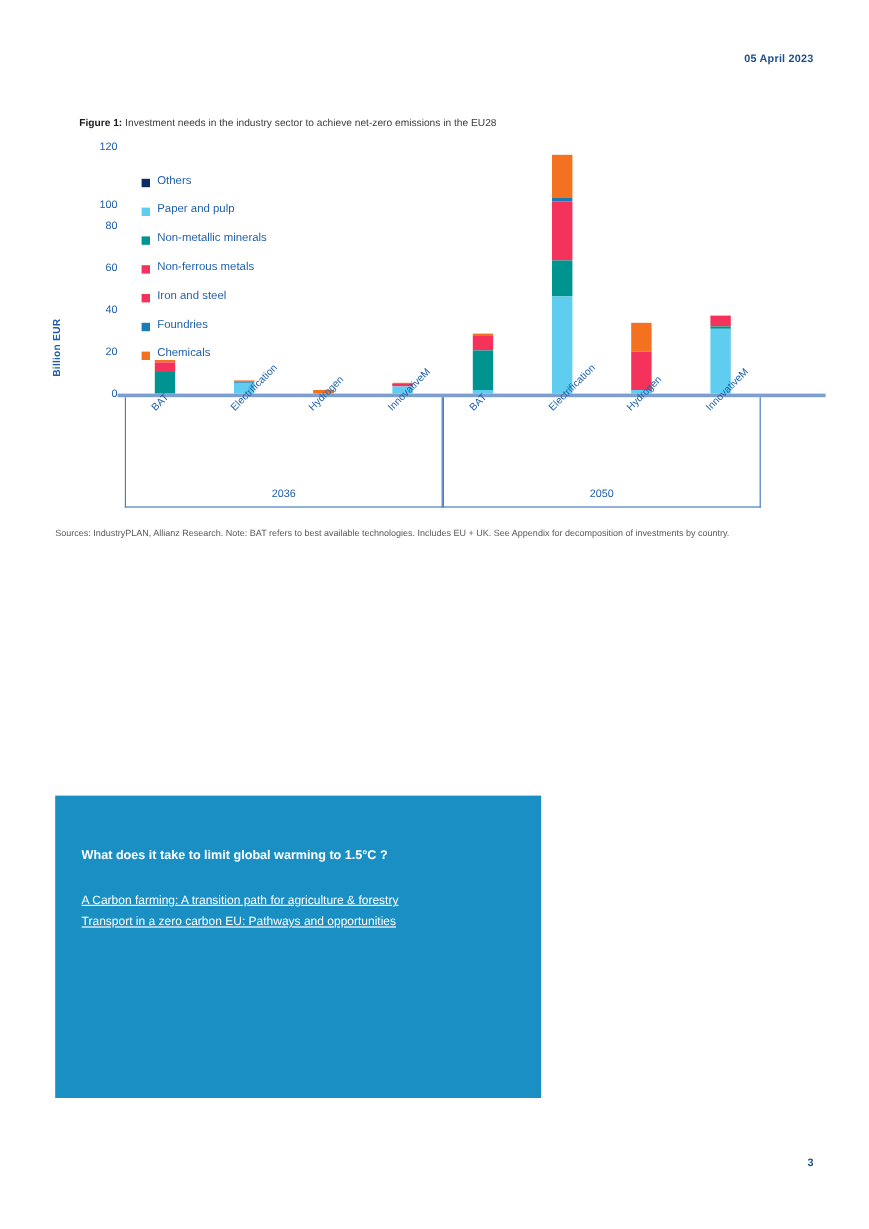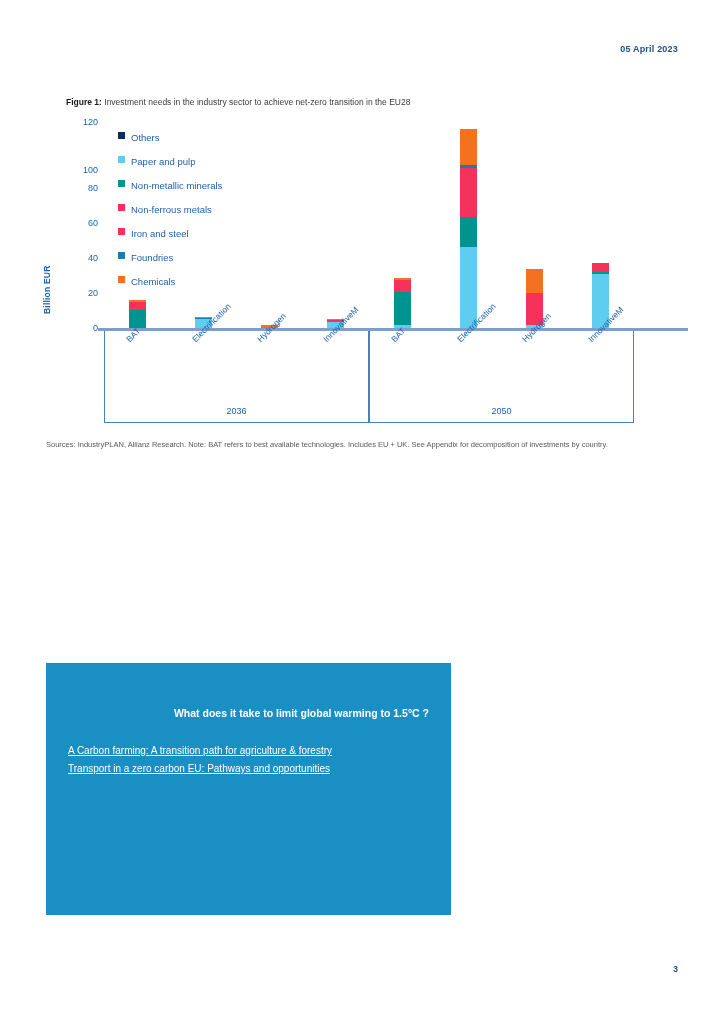--- a/index.html
+++ b/index.html
@@ -57,21 +57,21 @@
     position:absolute; left:58px; top:0;
     width:530px; height:210px;
   }
 
   
   .legend {
     position:absolute; left:14px; top:14px;
     z-index:5;
   }
   .legend-row {
-    display:flex; align-items:flex-start;
+    display:flex; align-items:flex-end;
     height:24px;
   }
   .legend-swatch {
     width:7px; height:7px; margin-right:6px; flex:0 0 auto;
   }
   .legend-label {
     font-size:9.5px; color:#1f5fa9; white-space:nowrap;
   }
 
   .groups {
@@ -150,21 +150,20 @@
     color:#58595b;
   }
 
   
   .callout {
     position:absolute; left:46px; top:663px;
     width:405px; height:252px;
     background:#1a8fc4;
     color:#ffffff;
     padding:44px 22px 0 22px;
-    text-align:right;
   }
   .callout-title {
     font-size:10.5px; font-weight:bold; margin-bottom:26px;
   }
   .callout-sub {
     font-size:10px; margin-bottom:26px;
   }
   .callout-link {
     display:block;
     font-size:10px;
@@ -179,21 +178,21 @@
     position:absolute; right:46px; bottom:50px;
     font-size:9px; font-weight:bold; color:#1a4f8a;
   }
 </style>
 </head>
 <body>
 
 <div class="page-date">05 April 2023</div>
 
 <div class="fig-caption">
-  <b>Figure 1:</b><span> Investment needs in the industry sector to achieve net-zero transition in the EU28</span>
+  <b>Figure 1:</b><span> Investment needs in the industry sector to achieve net-zero emissions in the EU28</span>
 </div>
 
 <div class="chart-wrap">
 
   <div class="y-axis-title">Billion EUR</div>
 
   <div class="y-ticks" id="y-ticks">
       <div class="y-tick" style="top: 210px;">0</div>
       <div class="y-tick" style="top: 175px;">20</div>
       <div class="y-tick" style="top: 140px;">40</div>

